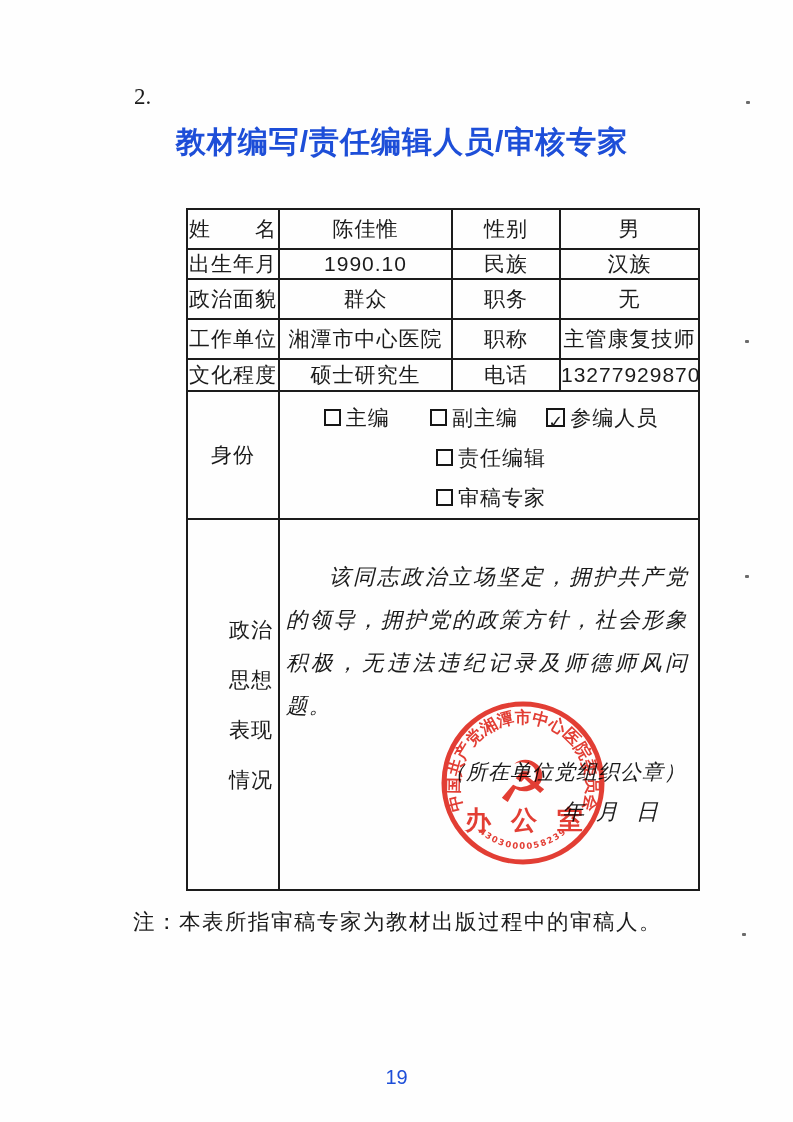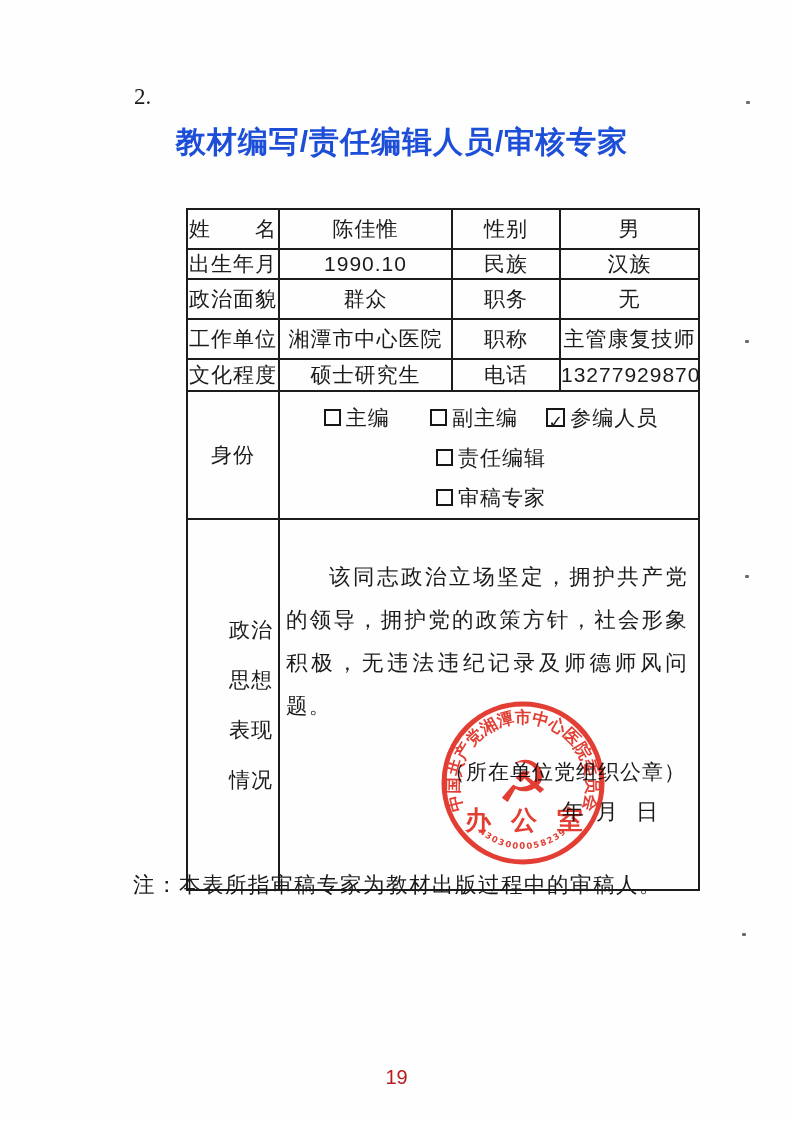--- a/index.html
+++ b/index.html
@@ -62,20 +62,21 @@
     font-family:"DejaVu Sans", sans-serif;
   }
   .cb.checked{width:15px;height:15px;vertical-align:-2px;}
   .opt{margin-right:34px;}
   .opt:last-child{margin-right:0;}
   .pol-label div{line-height:50px;letter-spacing:1px;padding-left:36px;}
   .pol-cell{
     position:relative;
     text-align:left !important;
     vertical-align:top !important;
+    font-style:italic;
   }
   .statement{
     margin:36px 10px 0 6px;
     text-indent:2em;
     line-height:43px;
     font-size:21.5px;
     letter-spacing:1.2px;
     text-align:justify;
   }
   .seal-caption{
@@ -87,29 +88,29 @@
   .d-month{left:316px;}
   .d-day{left:356px;}
   .stamp{
     position:absolute;left:438px;top:698px;
     width:170px;height:170px;
     mix-blend-mode:multiply;
     opacity:0.88;
     pointer-events:none;
   }
   .note{
-    position:absolute;left:133px;top:870px;
+    position:absolute;left:133px;top:907px;
     font-size:21.5px;letter-spacing:1.5px;
   }
   .page-num{
     position:absolute;left:0;top:1066px;width:100%;
     text-align:center;
     font-size:20px;
     font-family:"Liberation Sans", sans-serif;
-    color:#b91c1c;
+    color:#1d4ed8;
   }
   .speck{position:absolute;width:4px;height:3px;background:#3a3a3a;border-radius:1px;opacity:.75;}
 </style>
 </head>
 <body>
 
 <div class="sheet">
 
   <div class="corner-num">2.</div>
 

